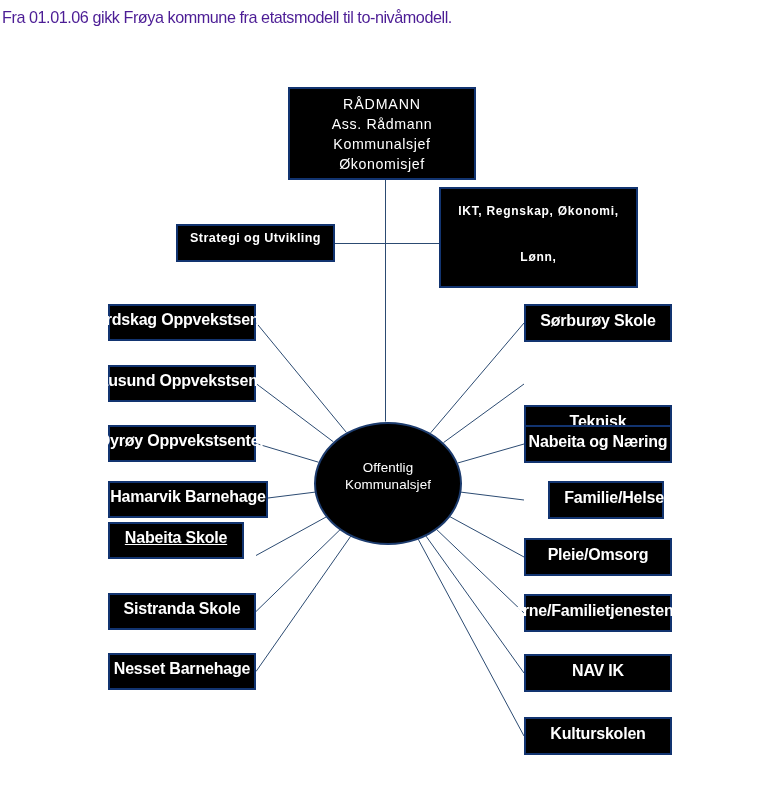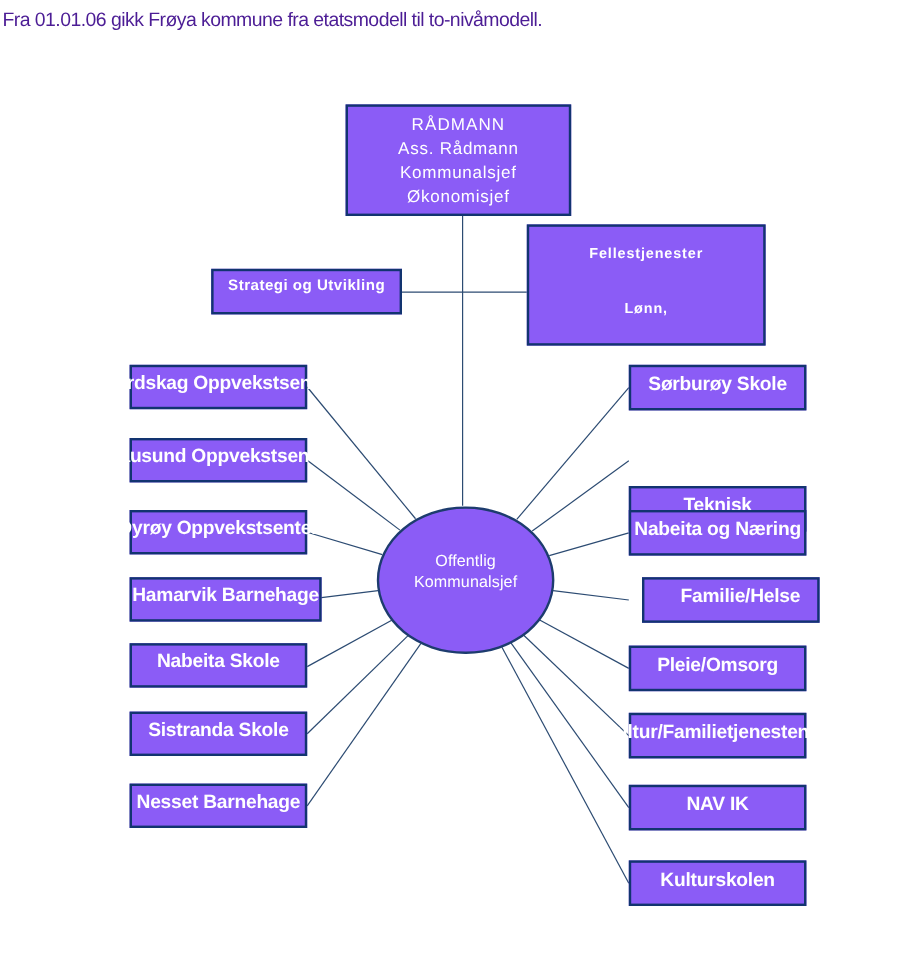--- a/index.html
+++ b/index.html
@@ -5,21 +5,21 @@
 <style>
   html,body{margin:0;padding:0;background:#ffffff;}
   body{width:759px;height:801px;position:relative;overflow:hidden;
        font-family:"Liberation Sans",sans-serif;color:#222222;}
 
   #caption{position:absolute;left:2px;top:8.5px;font-size:16.2px;
            letter-spacing:-0.45px;line-height:16px;white-space:nowrap;color:#4c1d95;}
 
   #wires{position:absolute;left:0;top:0;width:759px;height:801px;display:block;}
 
-  .node{position:absolute;box-sizing:border-box;background:#8b5cf6;
+  .node{position:absolute;box-sizing:border-box;background:#000000;
         border:2px solid #123470;color:#ffffff;display:flex;
         flex-direction:column;align-items:center;justify-content:center;
         text-align:center;white-space:nowrap;}
   .node .line{display:block;}
 
   .node-radmann{font-size:14.2px;font-weight:normal;letter-spacing:0.62px;
                 padding-top:1.2px;}
   .node-radmann .line{line-height:20.3px;}
   .node-radmann .line:first-child{letter-spacing:0.9px;}
 
@@ -66,63 +66,65 @@
   </svg>
 
   <div class="node node-radmann" style="left:288px;top:87px;width:188px;height:93px;">
       <span class="line">RÅDMANN</span>
       <span class="line">Ass. Rådmann</span>
       <span class="line">Kommunalsjef</span>
       <span class="line">Økonomisjef</span>
   </div>
   <div class="node node-fellestjenester" style="left:439px;top:187px;width:199px;height:101px;">
       <span class="line">Fellestjenester</span>
+      <span class="line">IKT, Regnskap, Økonomi,</span>
       <span class="line">Lønn,</span>
+      <span class="line">Personal,kommuneadvokat</span>
   </div>
   <div class="node node-strategi" style="left:176px;top:224px;width:159px;height:38px;">
       <span class="line">Strategi og Utvikling</span>
   </div>
   <div class="node node-unit" style="left:108px;top:304px;width:148px;height:37px;">
     <span class="line">Nordskag Oppvekstsenter</span>
   </div>
   <div class="node node-unit" style="left:108px;top:365px;width:148px;height:37px;">
     <span class="line">Mausund Oppvekstsenter</span>
   </div>
   <div class="node node-unit" style="left:108px;top:425px;width:148px;height:37px;">
     <span class="line">Dyrøy Oppvekstsenter</span>
   </div>
   <div class="node node-unit" style="left:108px;top:481px;width:160px;height:37px;">
     <span class="line">Hamarvik Barnehage</span>
   </div>
-  <div class="node node-unit" style="left:108px;top:536px;width:148px;height:37px;">
+  <div class="node node-unit" style="left:108px;top:522px;width:136px;height:37px;text-decoration:underline;">
     <span class="line">Nabeita Skole</span>
   </div>
   <div class="node node-unit" style="left:108px;top:593px;width:148px;height:37px;">
     <span class="line">Sistranda Skole</span>
   </div>
   <div class="node node-unit" style="left:108px;top:653px;width:148px;height:37px;">
     <span class="line">Nesset Barnehage</span>
   </div>
   <div class="node node-unit" style="left:524px;top:304px;width:148px;height:38px;">
     <span class="line">Sørburøy Skole</span>
   </div>
   <div class="node node-unit" style="left:524px;top:365px;width:148px;height:38px;margin-top:40px;">
     <span class="line">Teknisk</span>
   </div>
   <div class="node node-unit" style="left:524px;top:425px;width:148px;height:38px;">
     <span class="line">Nabeita og Næring</span>
   </div>
-  <div class="node node-unit" style="left:535px;top:481px;width:148px;height:38px;padding-left:16px;">
+  <div class="node node-unit" style="left:548px;top:481px;width:116px;height:38px;padding-left:16px;">
     <span class="line">Familie/Helse</span>
   </div>
   <div class="node node-unit" style="left:524px;top:538px;width:148px;height:38px;">
     <span class="line">Pleie/Omsorg</span>
   </div>
   <div class="node node-unit" style="left:524px;top:594px;width:148px;height:38px;">
-    <span class="line">Kultur/Familietjenesten IK</span>
+    <span class="line">Barne/Familietjenesten IK</span>
   </div>
   <div class="node node-unit" style="left:524px;top:654px;width:148px;height:38px;">
     <span class="line">NAV IK</span>
   </div>
   <div class="node node-unit" style="left:524px;top:717px;width:148px;height:38px;">
     <span class="line">Kulturskolen</span>
   </div>
   <div class="node node-hub" style="left:314.3px;top:421.5px;width:147.4px;height:123px;">
     <span class="line">Offentlig</span>
     <span class="line">Kommunalsjef</span>

